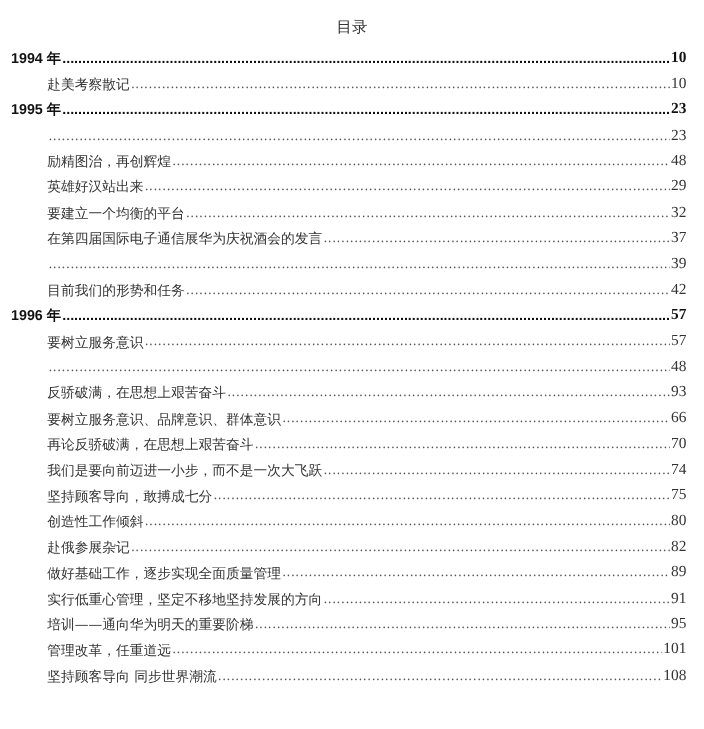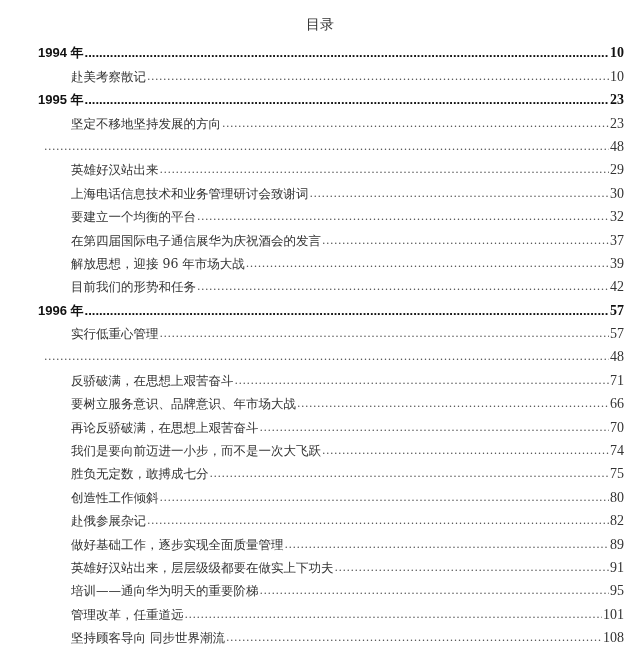--- a/index.html
+++ b/index.html
@@ -8,21 +8,21 @@
   .title {
     position: absolute; left: 0; top: 16px; width: 640px; text-align: center;
     font-family: Liberation Mono, monospace; font-size: 14px; color: #333;
   }
   .toc { position: absolute; left: 10px; top: 40px; width: 614px; }
   .row {
     display: flex; align-items: flex-end; height: 23.4px; line-height: 20px; white-space: nowrap;
   }
   .row.year { font-family: "Liberation Sans", "DejaVu Sans", sans-serif; font-weight: bold; font-size: 13px; color: #111; }
   .row.entry { padding-left: 33px; font-family: "DejaVu Serif", "Liberation Serif", serif; font-size: 12.5px; color: #333; }
-  .row .label { flex: 0 0 auto; margin-left: 28px; }
+  .row .label { flex: 0 0 auto; }
   .row .leader {
     flex: 1 1 auto; overflow: hidden; margin: 0 1px; height: 20px; position: relative;
   }
   .row .leader::after {
     content: "....................................................................................................................................................................................................................................................................";
     position: absolute; left: 0; bottom: 0; white-space: nowrap; letter-spacing: 0.5px;
   }
   .row.year .leader::after { font-weight: bold; letter-spacing: 0px; }
   .row.entry .leader::after { font-size: 11px; color: #555; }
   .row .page-num { flex: 0 0 auto; text-align: right; }
@@ -44,114 +44,108 @@
         <span class="label">赴美考察散记</span>
         <span class="leader"></span>
         <span class="page-num">10</span>
       </div>
       <div class="row year">
         <span class="label">1995 年</span>
         <span class="leader"></span>
         <span class="page-num">23</span>
       </div>
       <div class="row entry">
-        <span class="label">坚定不移地坚持发展的方向</span>
         <span class="leader"></span>
         <span class="page-num">23</span>
       </div>
       <div class="row entry">
+        <span class="label">励精图治，再创辉煌</span>
         <span class="leader"></span>
         <span class="page-num">48</span>
       </div>
       <div class="row entry">
         <span class="label">英雄好汉站出来</span>
         <span class="leader"></span>
         <span class="page-num">29</span>
-      </div>
-      <div class="row entry">
-        <span class="label">上海电话信息技术和业务管理研讨会致谢词</span>
-        <span class="leader"></span>
-        <span class="page-num">30</span>
       </div>
       <div class="row entry">
         <span class="label">要建立一个均衡的平台</span>
         <span class="leader"></span>
         <span class="page-num">32</span>
       </div>
       <div class="row entry">
         <span class="label">在第四届国际电子通信展华为庆祝酒会的发言</span>
         <span class="leader"></span>
         <span class="page-num">37</span>
       </div>
       <div class="row entry">
-        <span class="label">解放思想，迎接 96 年市场大战</span>
         <span class="leader"></span>
         <span class="page-num">39</span>
       </div>
       <div class="row entry">
         <span class="label">目前我们的形势和任务</span>
         <span class="leader"></span>
         <span class="page-num">42</span>
       </div>
       <div class="row year">
         <span class="label">1996 年</span>
         <span class="leader"></span>
         <span class="page-num">57</span>
       </div>
       <div class="row entry">
-        <span class="label">实行低重心管理</span>
+        <span class="label">要树立服务意识</span>
         <span class="leader"></span>
         <span class="page-num">57</span>
       </div>
       <div class="row entry">
         <span class="leader"></span>
         <span class="page-num">48</span>
       </div>
       <div class="row entry">
         <span class="label">反骄破满，在思想上艰苦奋斗</span>
         <span class="leader"></span>
-        <span class="page-num">71</span>
+        <span class="page-num">93</span>
       </div>
       <div class="row entry">
-        <span class="label">要树立服务意识、品牌意识、年市场大战</span>
+        <span class="label">要树立服务意识、品牌意识、群体意识</span>
         <span class="leader"></span>
         <span class="page-num">66</span>
       </div>
       <div class="row entry">
         <span class="label">再论反骄破满，在思想上艰苦奋斗</span>
         <span class="leader"></span>
         <span class="page-num">70</span>
       </div>
       <div class="row entry">
         <span class="label">我们是要向前迈进一小步，而不是一次大飞跃</span>
         <span class="leader"></span>
         <span class="page-num">74</span>
       </div>
       <div class="row entry">
-        <span class="label">胜负无定数，敢搏成七分</span>
+        <span class="label">坚持顾客导向，敢搏成七分</span>
         <span class="leader"></span>
         <span class="page-num">75</span>
       </div>
       <div class="row entry">
         <span class="label">创造性工作倾斜</span>
         <span class="leader"></span>
         <span class="page-num">80</span>
       </div>
       <div class="row entry">
         <span class="label">赴俄参展杂记</span>
         <span class="leader"></span>
         <span class="page-num">82</span>
       </div>
       <div class="row entry">
         <span class="label">做好基础工作，逐步实现全面质量管理</span>
         <span class="leader"></span>
         <span class="page-num">89</span>
       </div>
       <div class="row entry">
-        <span class="label">英雄好汉站出来，层层级级都要在做实上下功夫</span>
+        <span class="label">实行低重心管理，坚定不移地坚持发展的方向</span>
         <span class="leader"></span>
         <span class="page-num">91</span>
       </div>
       <div class="row entry">
         <span class="label">培训——通向华为明天的重要阶梯</span>
         <span class="leader"></span>
         <span class="page-num">95</span>
       </div>
       <div class="row entry">
         <span class="label">管理改革，任重道远</span>

